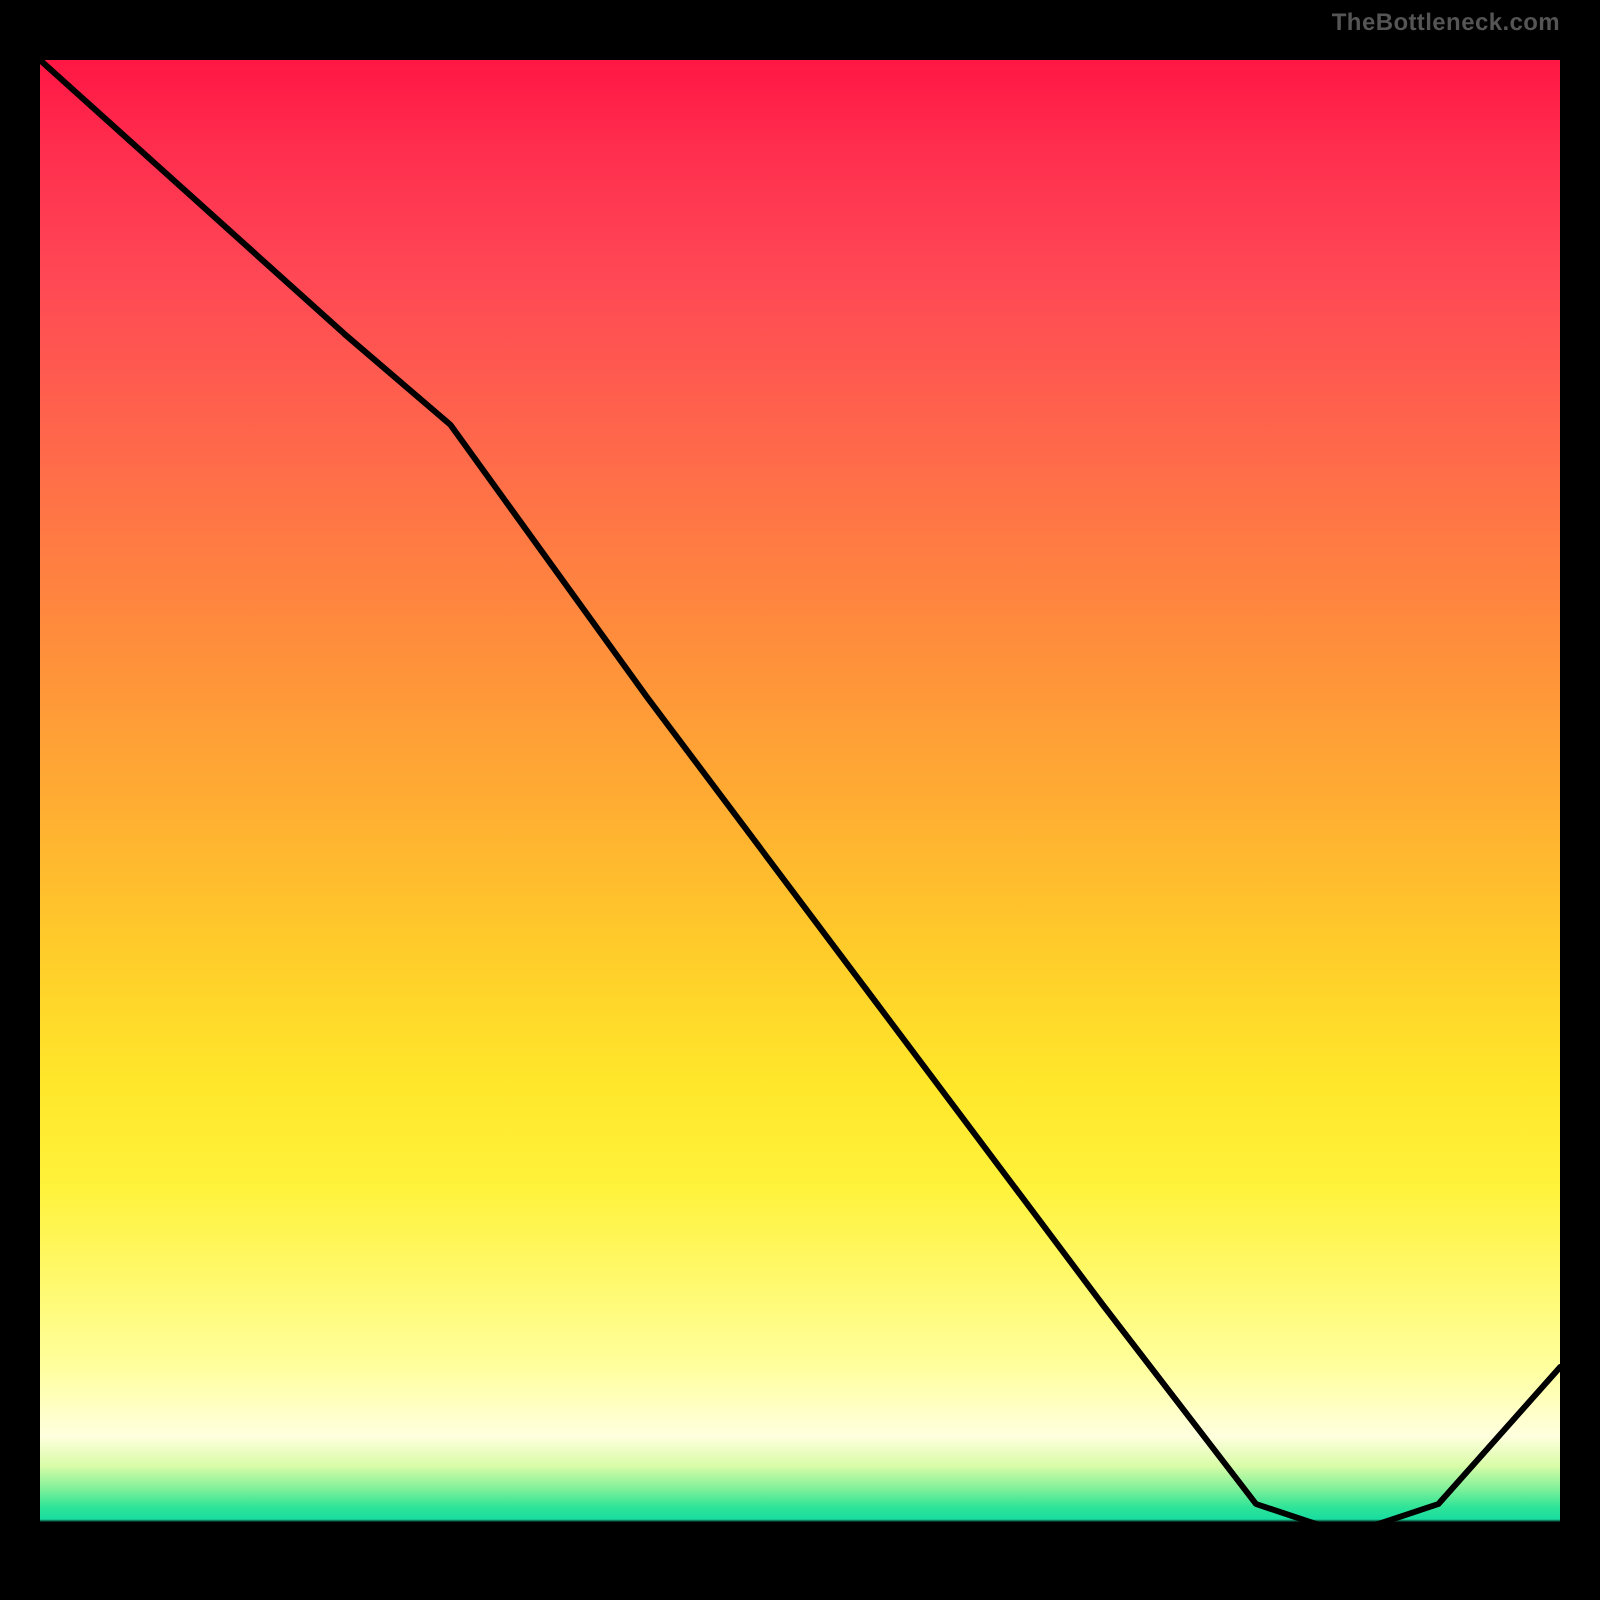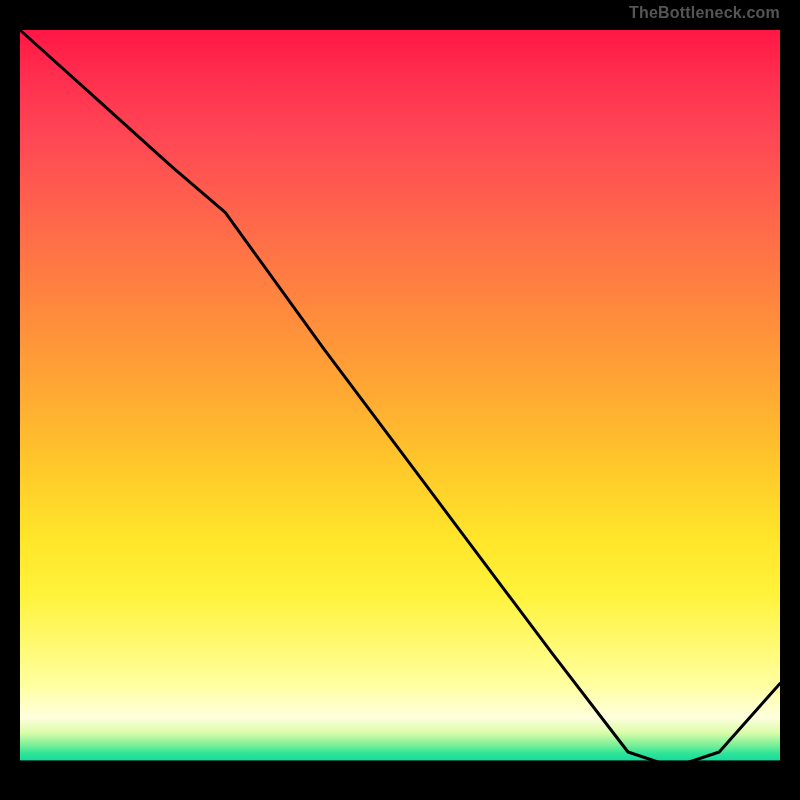--- a/index.html
+++ b/index.html
@@ -15,21 +15,21 @@
     position: relative;
     width: 800px;
     height: 800px;
     background: #000;
   }
   .watermark {
     position: absolute;
     top: 4px;
     right: 20px;
     color: #555;
-    font-size: 16px;
+    font-size: 12px;
     font-weight: bold;
     letter-spacing: 0.2px;
     user-select: none;
   }
   .plot-outer {
     position: absolute;
     left: 20px;
     top: 30px;
     width: 760px;
     height: 760px;

